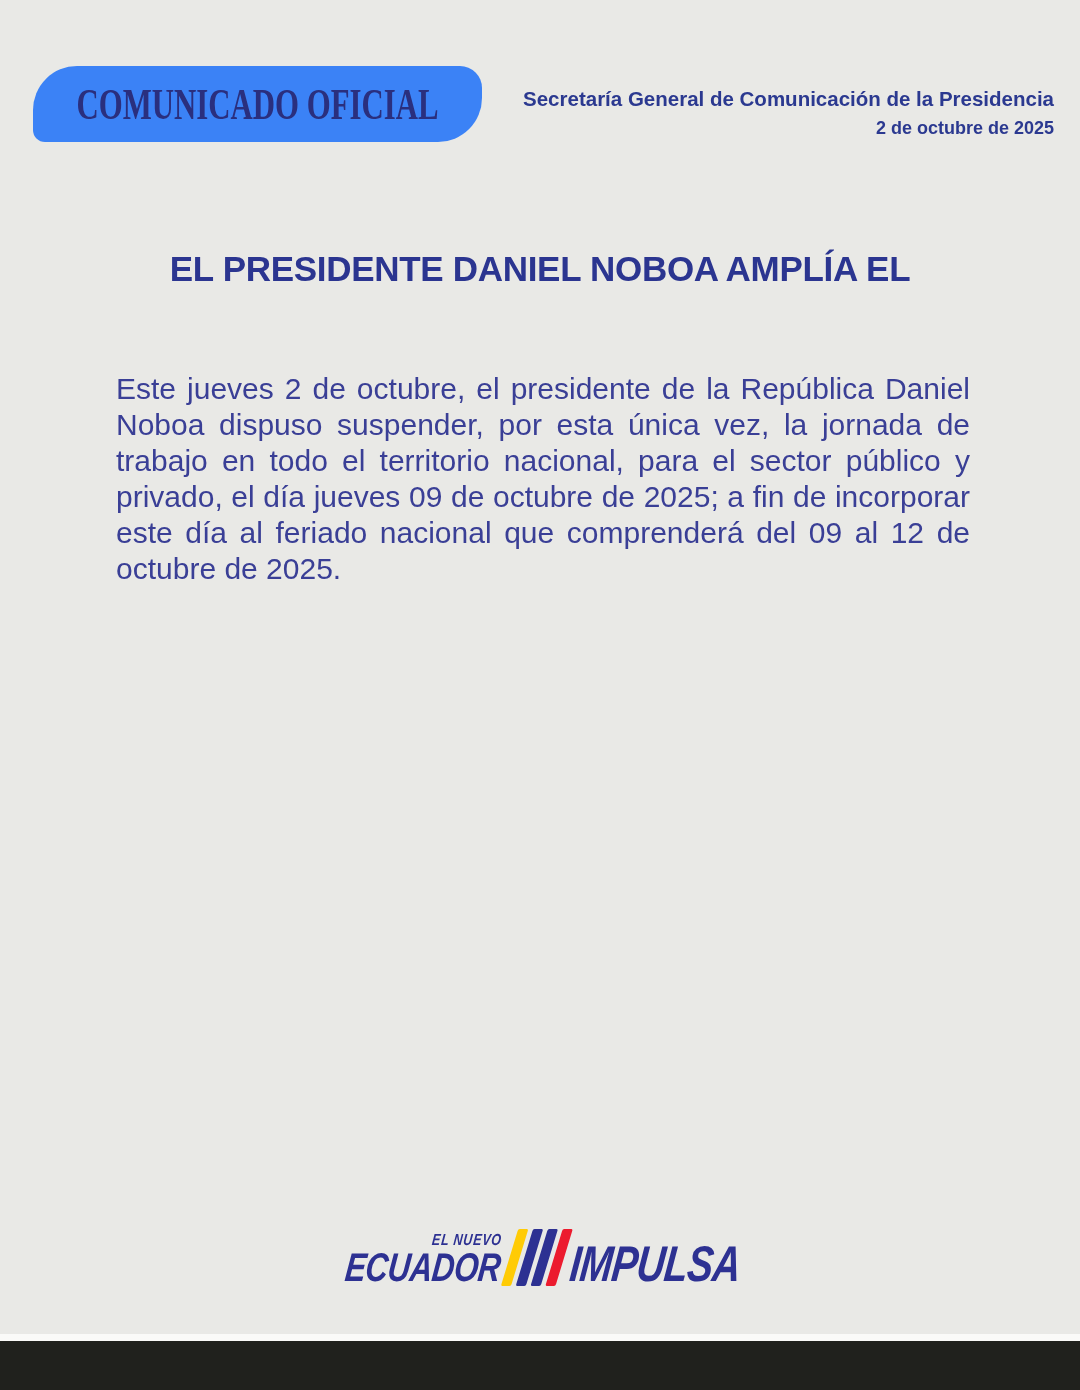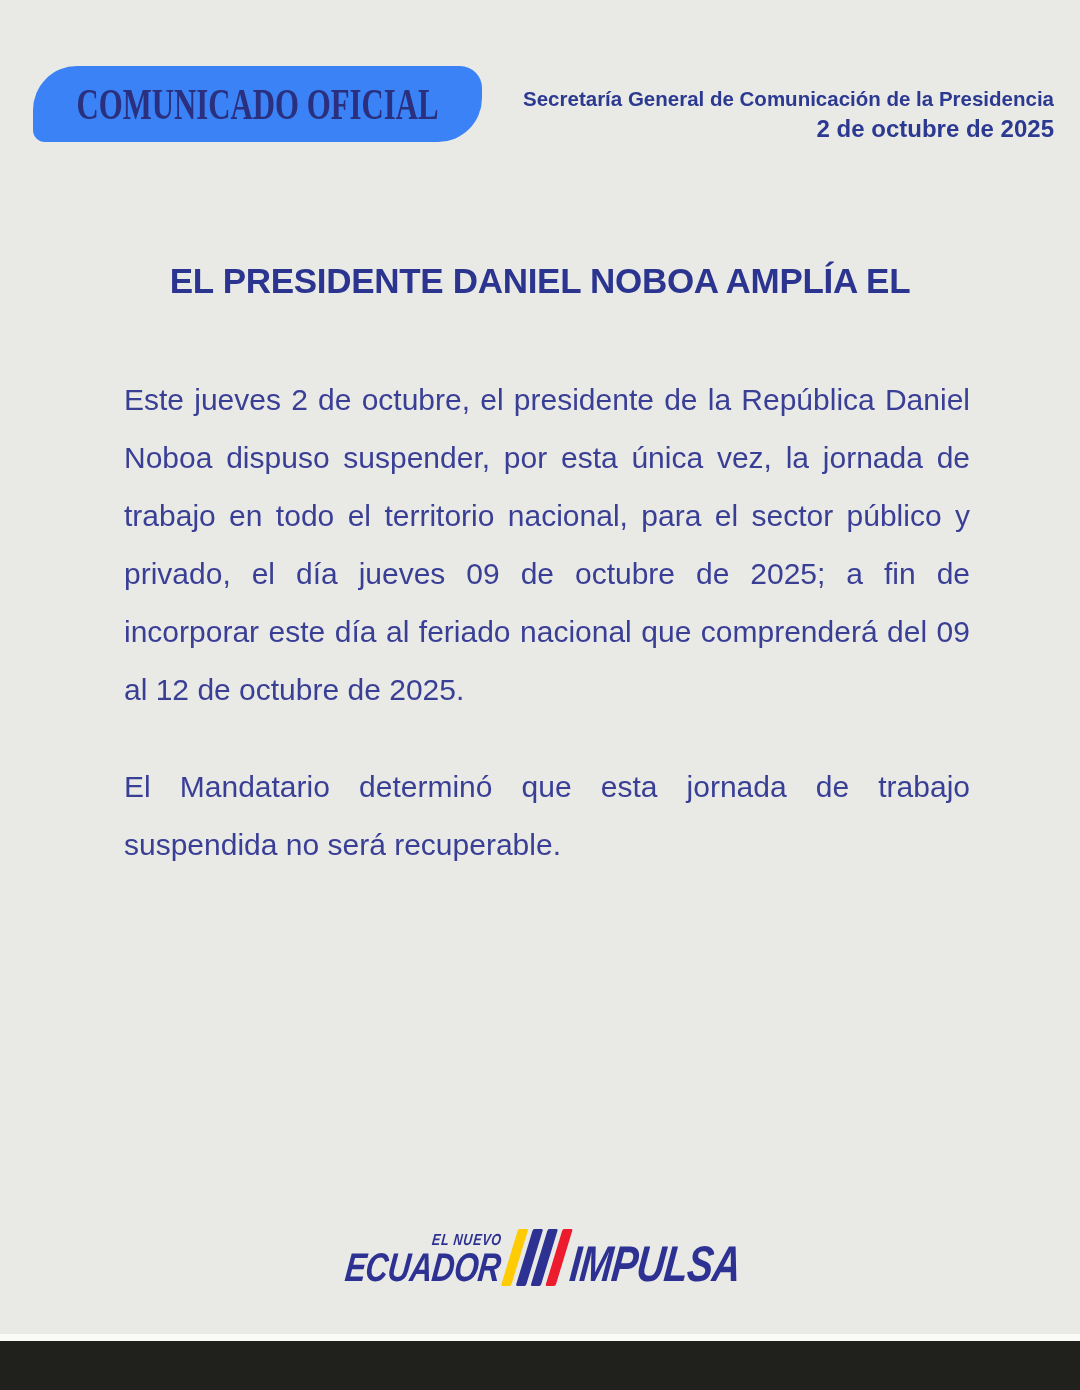--- a/index.html
+++ b/index.html
@@ -16,33 +16,33 @@
     display:flex; align-items:center; justify-content:center;
   }
   .banner-label {
     font-weight:700; font-size:44px; white-space:nowrap;
     transform:scaleX(0.70); transform-origin:center;
   }
 
   
   .header-meta { position:absolute; top:84px; right:26px; text-align:right; font-weight:700; }
   .header-org  { font-size:20.5px; line-height:29px; }
-  .header-date { font-size:24px;  line-height:31px; }
+  .header-date { font-size:18px;  line-height:31px; }
 
   
   .title {
-    position:absolute; top:234px; left:0; width:1080px; text-align:center;
+    position:absolute; top:222px; left:0; width:1080px; text-align:center;
     font-weight:700; font-size:35px; line-height:47px; letter-spacing:-0.3px;
   }
   .title .tline { display:block; }
 
   
   .bodytext { position:absolute; left:112px; top:371px; width:858px; }
   .bodytext p {
-    margin:0 0 39px 12px; font-size:30px; line-height:58px; text-align:justify;
+    margin:0 0 39px 4px; font-size:30px; line-height:36px; text-align:justify;
   }
 
   
   .logo-row { position:absolute; left:0; top:1224px; width:1080px; display:flex; justify-content:center; }
   .logo-inner {
     display:flex; align-items:baseline; white-space:nowrap;
     font-style:italic; font-weight:700;
     transform:scaleX(0.78) skewX(-8deg); transform-origin:center bottom;
   }
   .ecuador-block { position:relative; margin-right:10px; }
@@ -69,21 +69,20 @@
     <div class="header-org">Secretaría General de Comunicación de la Presidencia</div>
     <div class="header-date">2 de octubre de 2025</div>
   </div>
 
   <h1 class="title" style="color: rgb(43, 53, 144);">
     <span class="tline">EL PRESIDENTE DANIEL NOBOA AMPLÍA EL</span>
   </h1>
 
   <div class="bodytext" style="color: rgb(58, 63, 150);">
     <p>Este jueves 2 de octubre, el presidente de la República Daniel Noboa dispuso suspender, por esta única vez, la jornada de trabajo en todo el territorio nacional, para el sector público y privado, el día jueves 09 de octubre de 2025; a fin de incorporar este día al feriado nacional que comprenderá del 09 al 12 de octubre de 2025.</p>
-    <p>El Mandatario determinó que esta jornada de trabajo suspendida no será recuperable.</p>
   </div>
 
   <div class="logo-row">
     <div class="logo-inner" style="color: rgb(45, 49, 146);">
       <span class="ecuador-block">
         <span class="elnuevo">EL NUEVO</span>
         <span class="ecuador">ECUADOR</span>
       </span>
       <span class="slashes">
         <span class="slash" style="background: rgb(255, 203, 5);"></span>

